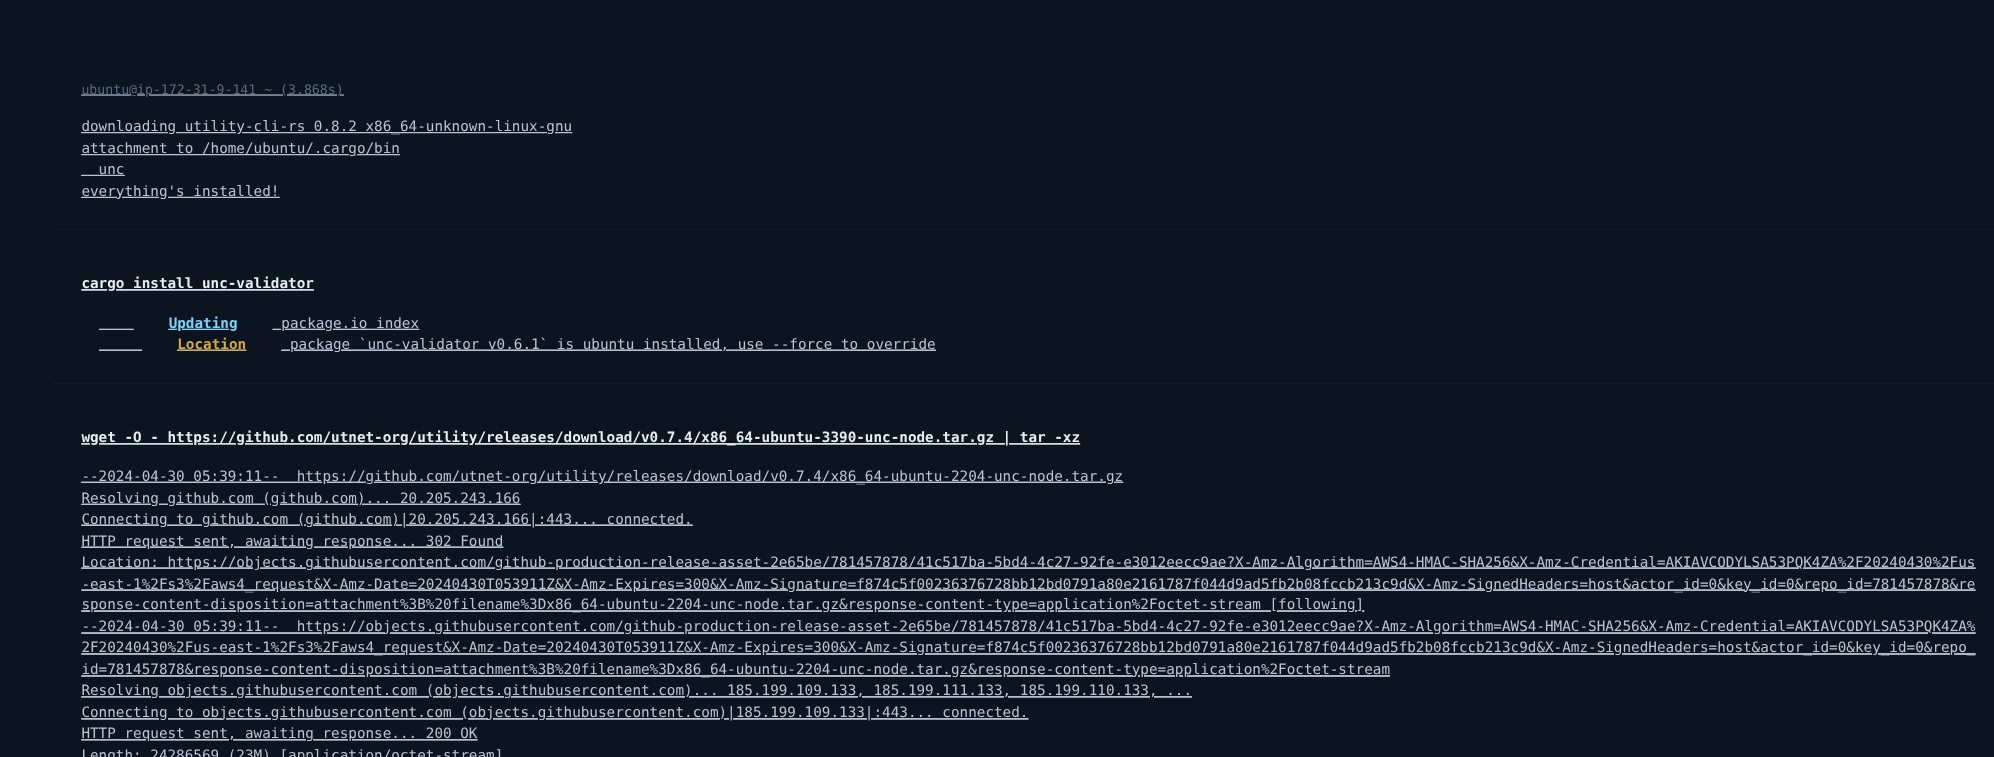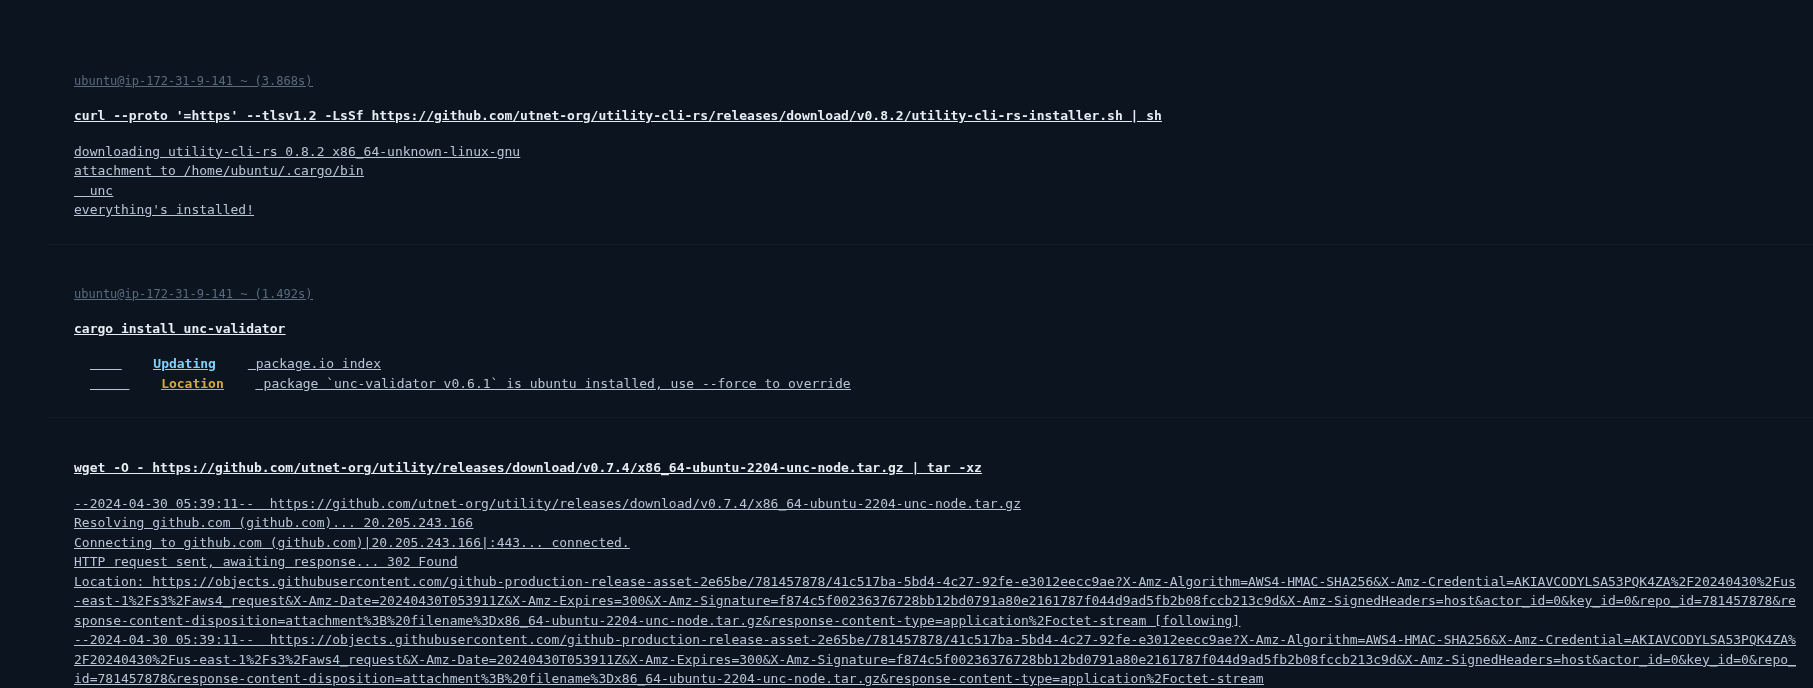--- a/index.html
+++ b/index.html
@@ -47,36 +47,34 @@
     .yellow-bold {
       color: #d4a93f;
       font-weight: bold;
     }
   </style>
 </head>
 <body>
 
 <div class="block">
   <div class="prompt-line">ubuntu@ip-172-31-9-141 ~ (3.868s)</div>
-  <div class="command">curl --proto '=https' --tlsv1.2 -LsSf https://github.com/utnet-org/utility-cli-rs/releases/download/v0.8.2/utility-cli-rs-installer.sh | sh</div>
   <div class="output">downloading utility-cli-rs 0.8.2 x86_64-unknown-linux-gnu
 attachment to /home/ubuntu/.cargo/bin
   unc
 everything's installed!</div>
 </div>
 
 <div class="block">
-  <div class="prompt-line">ubuntu@ip-172-31-9-141 ~ (1.492s)</div>
   <div class="command">cargo install unc-validator</div>
   <div class="output"><span>    </span><span class="green-bold">Updating</span><span> package.io index</span>
 <span>     </span><span class="yellow-bold">Location</span><span> package `unc-validator v0.6.1` is ubuntu installed, use --force to override</span></div>
 </div>
 
 <div class="block">
-  <div class="command">wget -O - https://github.com/utnet-org/utility/releases/download/v0.7.4/x86_64-ubuntu-2204-unc-node.tar.gz | tar -xz</div>
+  <div class="command">wget -O - https://github.com/utnet-org/utility/releases/download/v0.7.4/x86_64-ubuntu-3390-unc-node.tar.gz | tar -xz</div>
   <div class="output output-wrap">--2024-04-30 05:39:11--  https://github.com/utnet-org/utility/releases/download/v0.7.4/x86_64-ubuntu-2204-unc-node.tar.gz
 Resolving github.com (github.com)... 20.205.243.166
 Connecting to github.com (github.com)|20.205.243.166|:443... connected.
 HTTP request sent, awaiting response... 302 Found
 Location: https://objects.githubusercontent.com/github-production-release-asset-2e65be/781457878/41c517ba-5bd4-4c27-92fe-e3012eecc9ae?X-Amz-Algorithm=AWS4-HMAC-SHA256&amp;X-Amz-Credential=AKIAVCODYLSA53PQK4ZA%2F20240430%2Fus-east-1%2Fs3%2Faws4_request&amp;X-Amz-Date=20240430T053911Z&amp;X-Amz-Expires=300&amp;X-Amz-Signature=f874c5f00236376728bb12bd0791a80e2161787f044d9ad5fb2b08fccb213c9d&amp;X-Amz-SignedHeaders=host&amp;actor_id=0&amp;key_id=0&amp;repo_id=781457878&amp;response-content-disposition=attachment%3B%20filename%3Dx86_64-ubuntu-2204-unc-node.tar.gz&amp;response-content-type=application%2Foctet-stream [following]
 --2024-04-30 05:39:11--  https://objects.githubusercontent.com/github-production-release-asset-2e65be/781457878/41c517ba-5bd4-4c27-92fe-e3012eecc9ae?X-Amz-Algorithm=AWS4-HMAC-SHA256&amp;X-Amz-Credential=AKIAVCODYLSA53PQK4ZA%2F20240430%2Fus-east-1%2Fs3%2Faws4_request&amp;X-Amz-Date=20240430T053911Z&amp;X-Amz-Expires=300&amp;X-Amz-Signature=f874c5f00236376728bb12bd0791a80e2161787f044d9ad5fb2b08fccb213c9d&amp;X-Amz-SignedHeaders=host&amp;actor_id=0&amp;key_id=0&amp;repo_id=781457878&amp;response-content-disposition=attachment%3B%20filename%3Dx86_64-ubuntu-2204-unc-node.tar.gz&amp;response-content-type=application%2Foctet-stream
 Resolving objects.githubusercontent.com (objects.githubusercontent.com)... 185.199.109.133, 185.199.111.133, 185.199.110.133, ...
 Connecting to objects.githubusercontent.com (objects.githubusercontent.com)|185.199.109.133|:443... connected.
 HTTP request sent, awaiting response... 200 OK
 Length: 24286569 (23M) [application/octet-stream]

